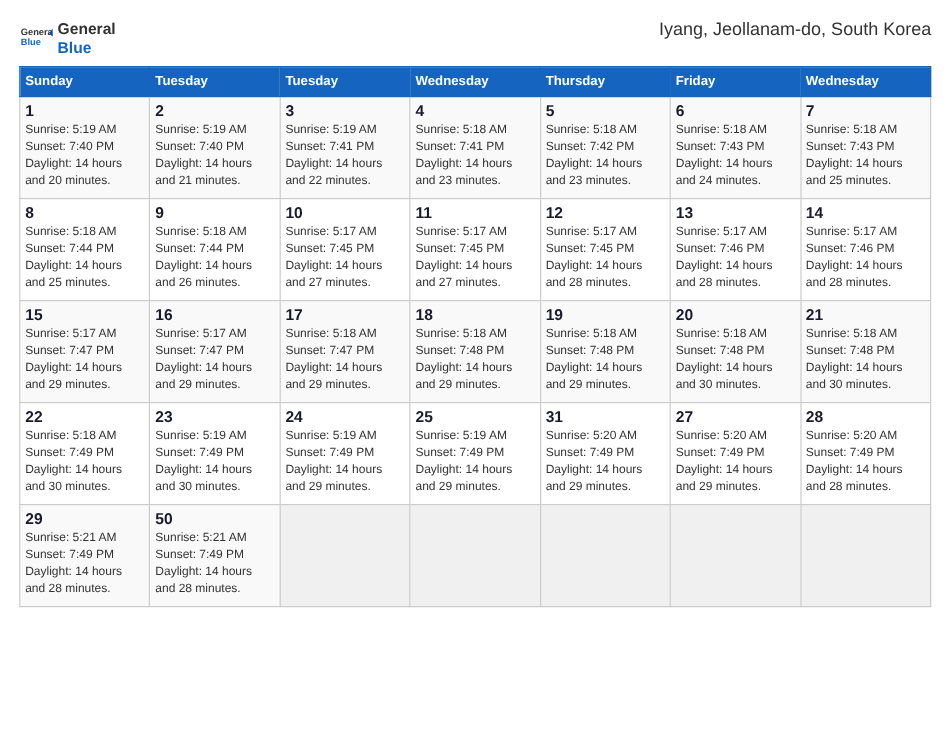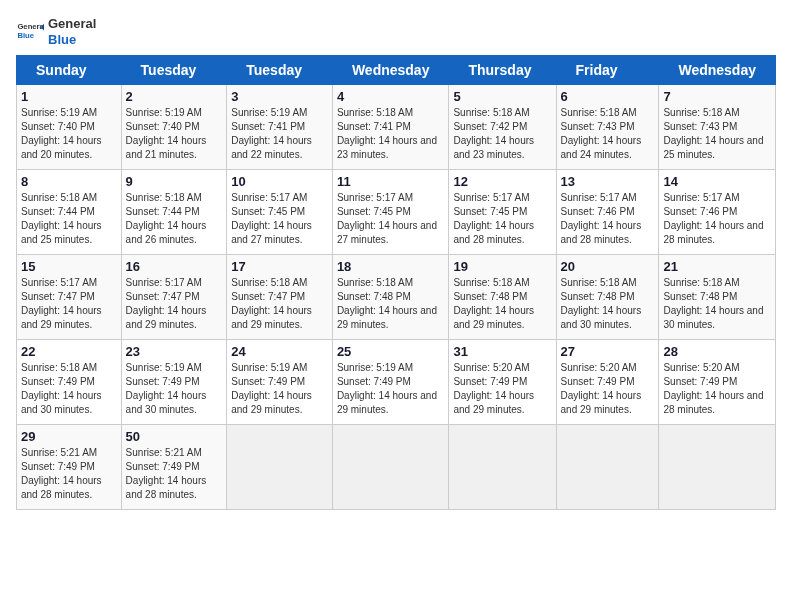--- a/index.html
+++ b/index.html
@@ -42,23 +42,23 @@
       color: #333;
     }
     table {
       width: 100%;
       border-collapse: collapse;
       font-size: 10px;
     }
     thead th {
       background-color: #1565c0;
       color: #fff;
-      padding: 6px 19px;
+      padding: 6px 4px;
       text-align: left;
-      font-size: 14px;
+      font-size: 11px;
       font-weight: bold;
       border: 1px solid #1565c0;
     }
     tbody td {
       border: 1px solid #ccc;
       vertical-align: top;
       padding: 4px;
       min-height: 80px;
       width: 14.28%;
       background: #fff;
@@ -96,20 +96,21 @@
       <text x="2" y="28" font-family="Arial" font-weight="bold" font-size="11" fill="#1565c0">Blue</text>
       <polygon points="32,8 40,18 36,14" fill="#1565c0"></polygon>
       <polygon points="36,14 40,18 40,8" fill="#0d47a1"></polygon>
     </svg>
     <div class="logo-text">
       <div class="logo-general">General</div>
       <div class="logo-blue">Blue</div>
     </div>
   </div>
   <div class="title-block">
+    <div class="calendar-subtitle">Iyang, Jeollanam-do, South Korea</div>
   </div>
 </div>
 
 <table>
   <thead>
     <tr>
     <th>Sunday</th>
         <th>Tuesday</th>
         <th>Tuesday</th>
         <th>Wednesday</th>

